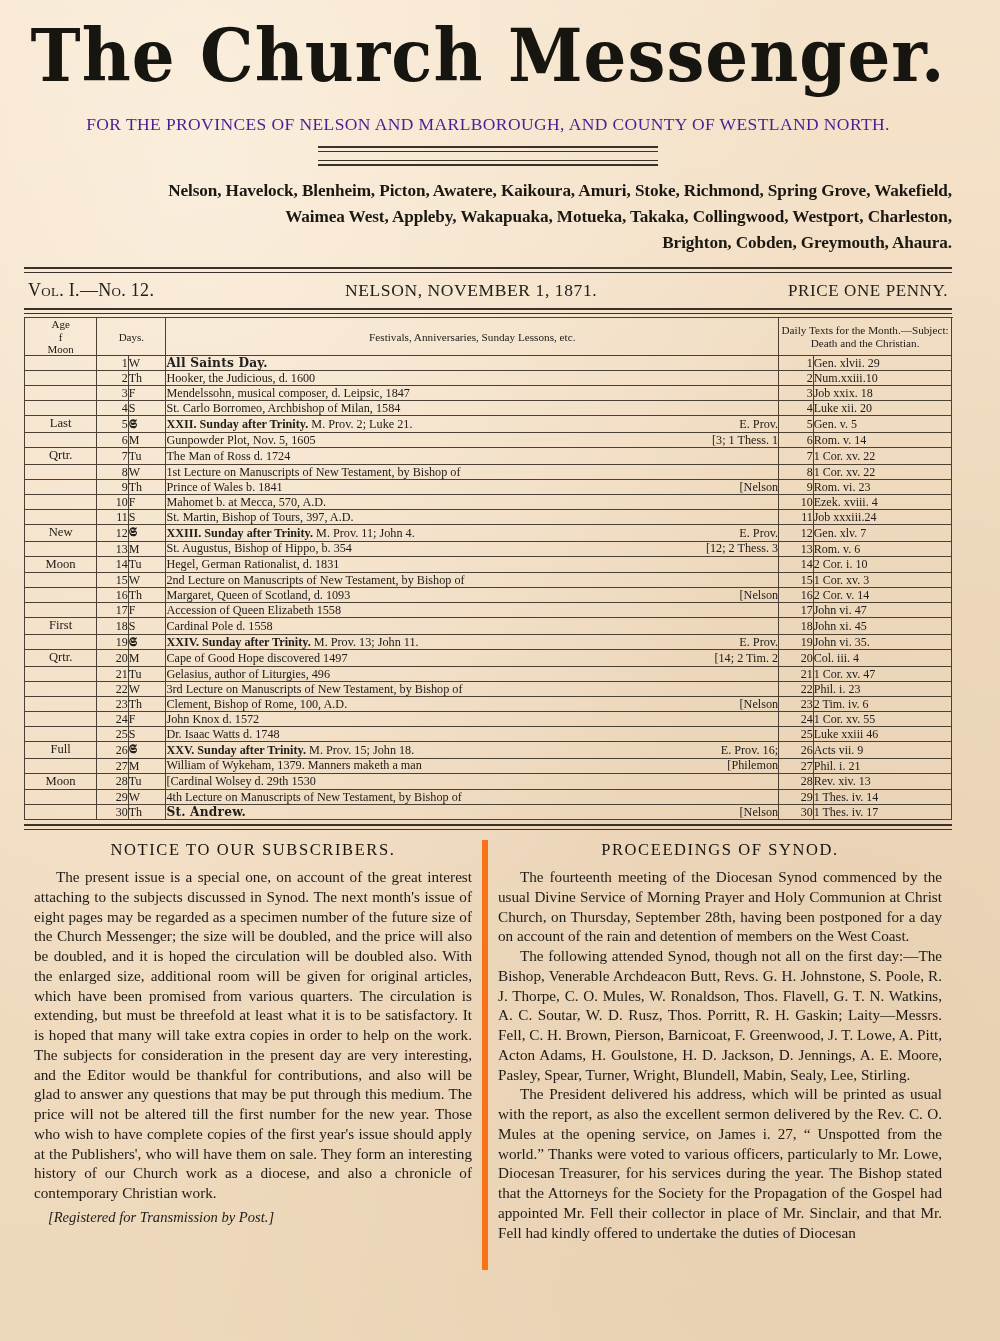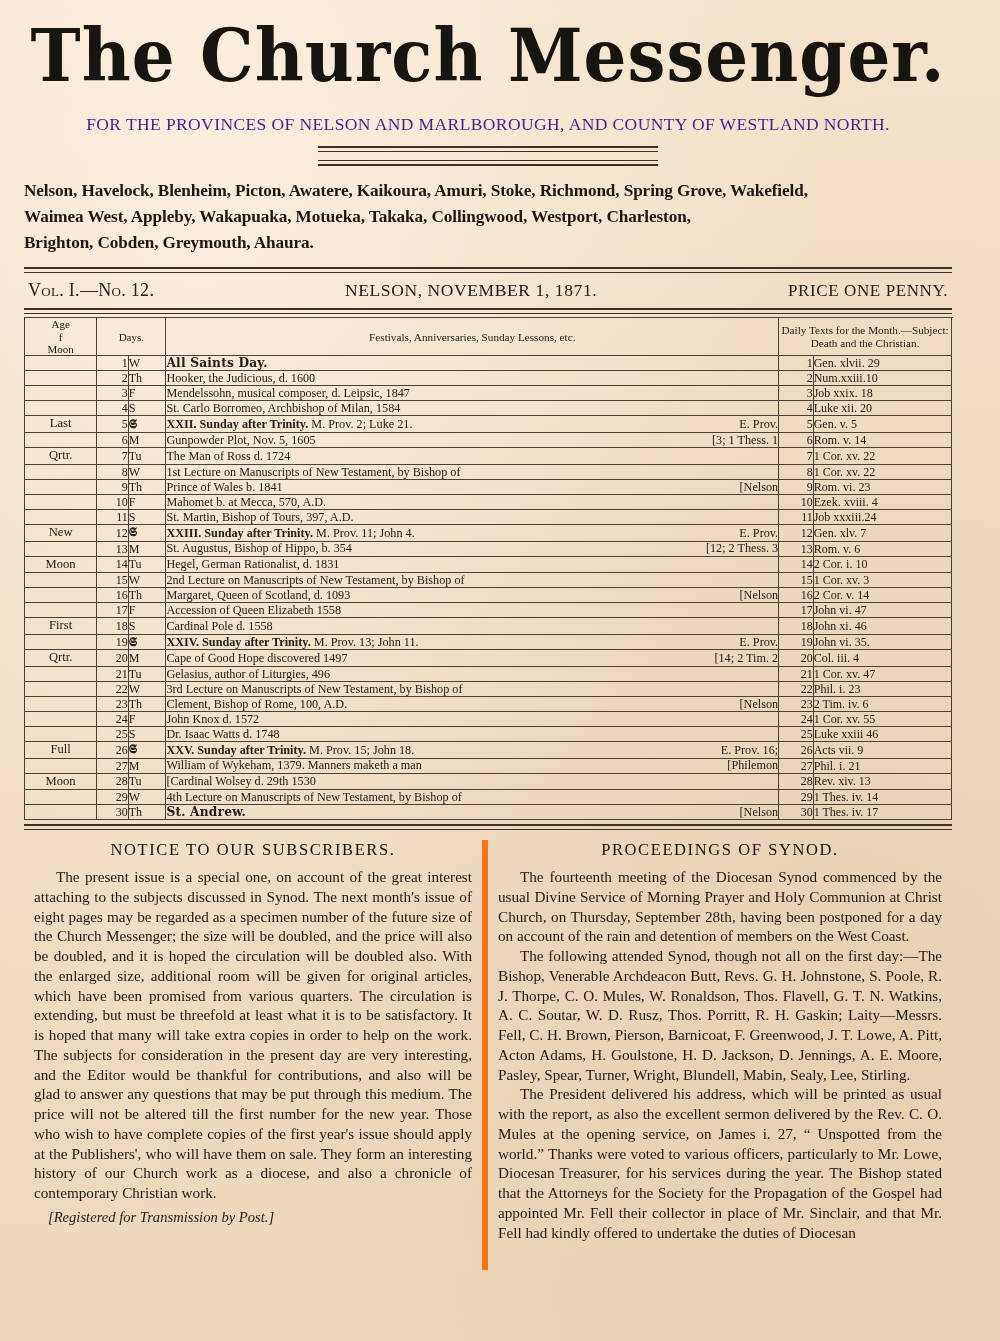--- a/index.html
+++ b/index.html
@@ -68,21 +68,21 @@
     font-family: "Liberation Serif", serif;
   }
   .rule-double2 {
     margin: 8px auto 0 auto;
     width: 340px;
     border-top: 1px solid #3a3228;
     border-bottom: 2px solid #3a3228;
     height: 3px;
   }
   .towns {
-    text-align: left;
+    text-align: right;
     font-size: 17.2px;
     font-weight: bold;
     line-height: 1.52;
     margin-top: 12px;
     color: #1b1813;
     letter-spacing: -0.1px;
   }
   .rule-thick {
     margin-top: 11px;
     border-top: 2.4px solid #3a3228;
@@ -529,21 +529,21 @@
         <tr class="row">
           <td class="moon">First</td>
           <td class="dnum">18</td>
           <td class="dow">S</td>
           <td class="fest">
             <div class="fest-inner">
               <span class="fest-left">Cardinal Pole d. 1558</span>
             </div>
           </td>
           <td class="rnum">18</td>
-          <td class="ref">John xi. 46</td>
+          <td class="ref">John xi. 45</td>
           <td class="dtext">I am the Resurrection and the Life.</td>
         </tr>
         <tr class="row sunday-start">
           <td class="moon"></td>
           <td class="dnum">19</td>
           <td class="dow"><span class="sun-glyph">𝕾</span></td>
           <td class="fest">
             <div class="fest-inner">
               <span class="fest-left"><span class="it bold">XXIV. Sunday after Trinity.</span><span>  M. Prov. 13; John 11.</span></span>
               <span class="fest-right">E. Prov.</span>

